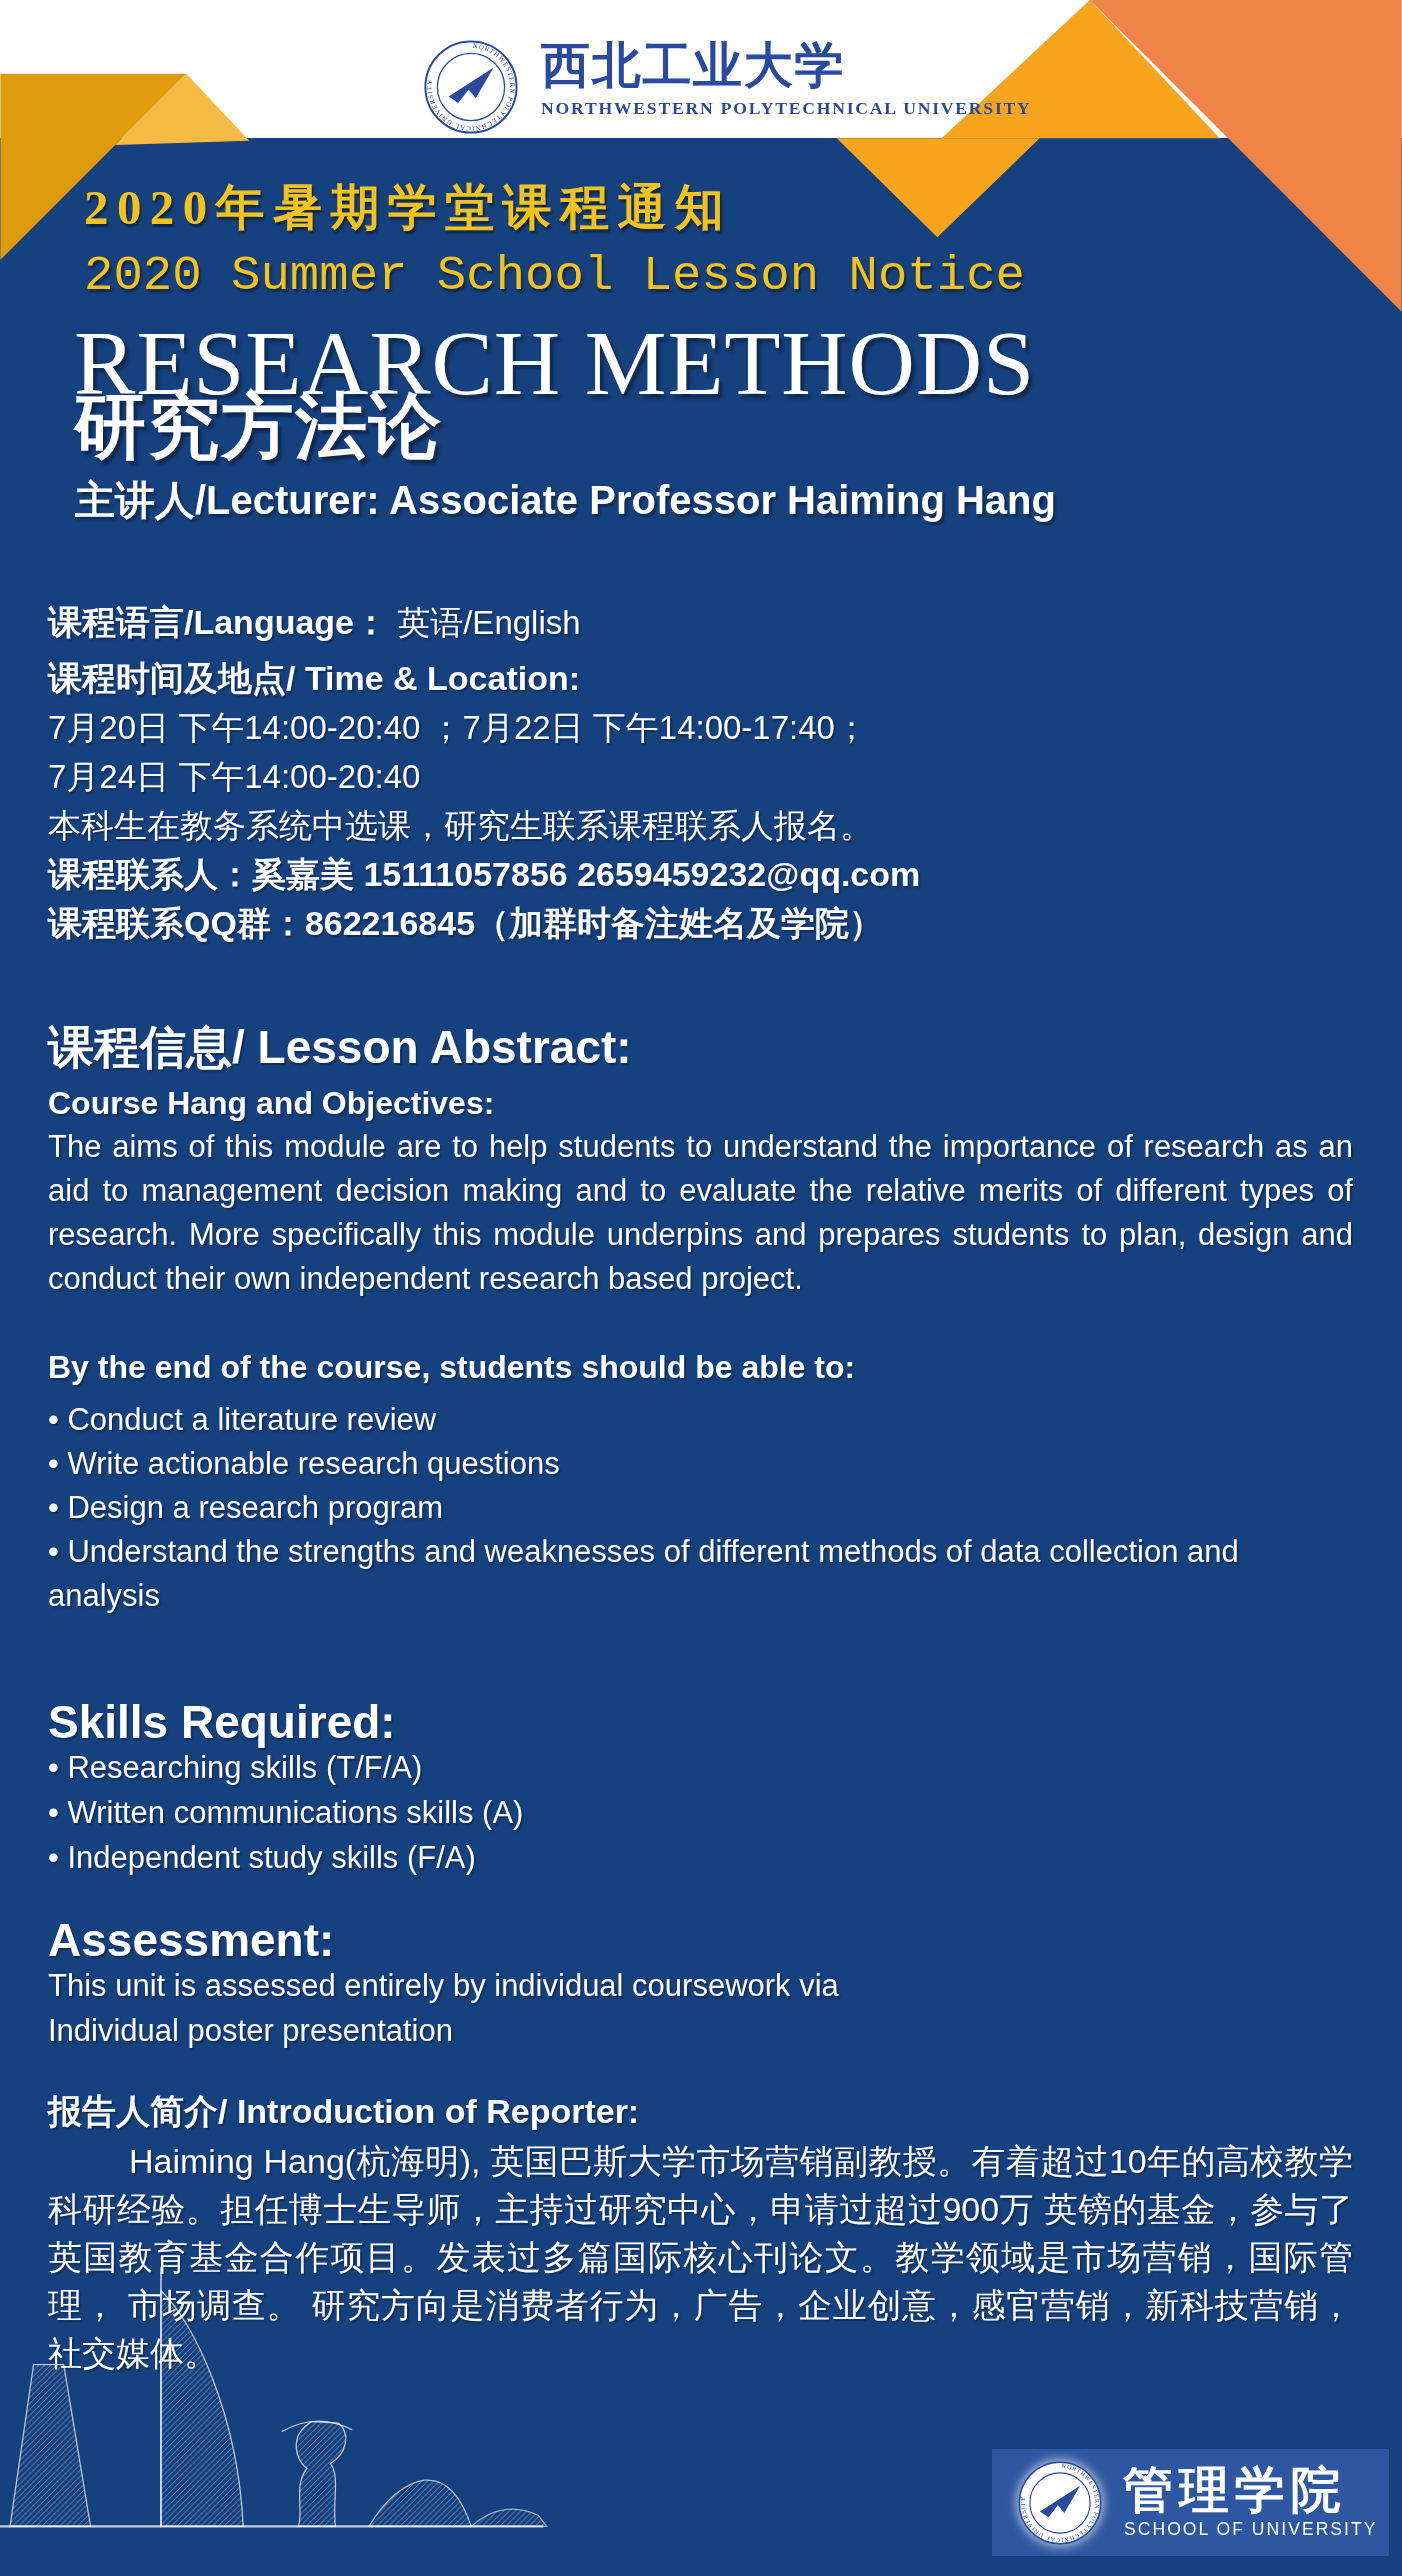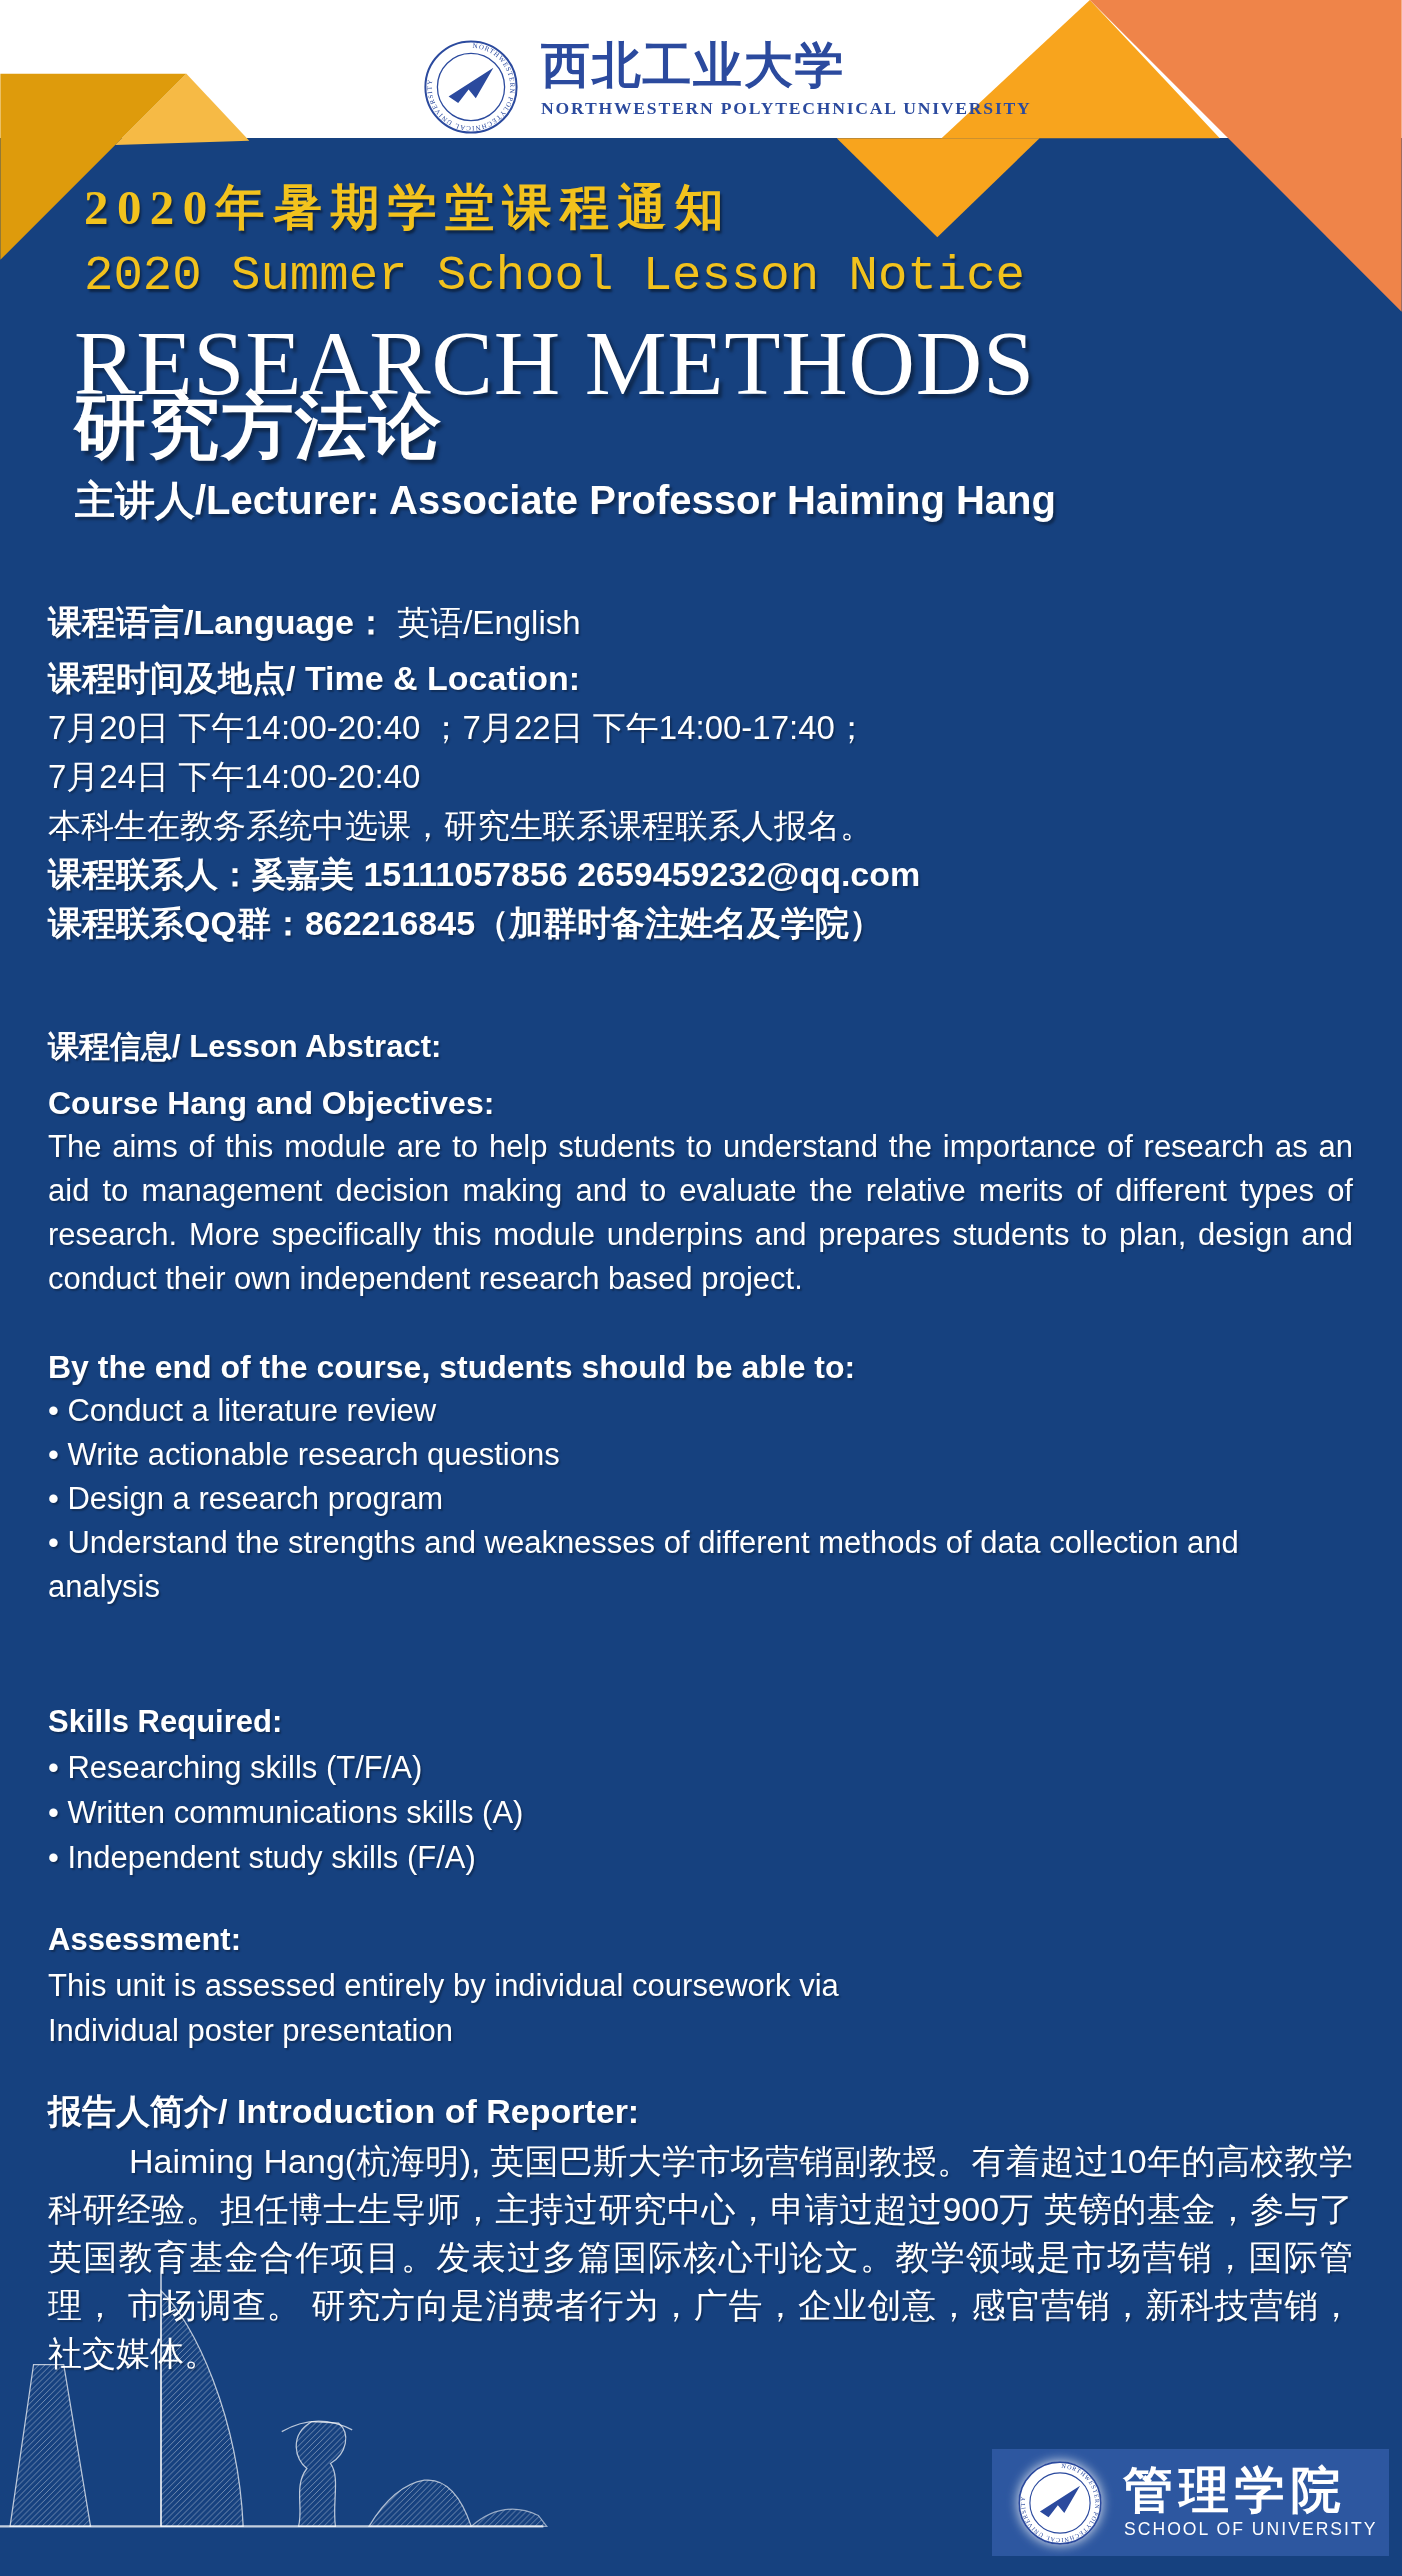--- a/index.html
+++ b/index.html
@@ -35,25 +35,25 @@
             white-space:nowrap;text-shadow:2.5px 2.5px 2.5px rgba(0,0,0,.35);}
 
   
   .details{position:absolute;left:48px;top:598px;font-size:33px;line-height:48px;white-space:nowrap;
            text-shadow:1.7px 1.7px 1.7px rgba(0,0,0,.3);}
   .details .l2{margin-top:6.7px;}
   .details b{font-size:34px;}
 
   
   .abstract{position:absolute;left:48px;top:1027px;width:1305px;text-shadow:1.7px 1.7px 1.7px rgba(0,0,0,.3);}
-  .h-big{font-size:31px;font-weight:bold;line-height:40px;}
+  .h-big{font-size:46px;font-weight:bold;line-height:40px;}
   .h-sub{font-size:32px;font-weight:bold;line-height:40px;margin-top:16px;}
   .aims{font-size:31px;line-height:44px;text-align:justify;margin:1.7px 0 0 0;}
   .outcomes-h{font-size:32px;font-weight:bold;line-height:40px;margin-top:46px;}
-  .bullets{font-size:31px;line-height:44px;margin-top:2px;}
+  .bullets{font-size:31px;line-height:44px;margin-top:11px;}
 
   
   .skills{position:absolute;left:48px;top:1702px;width:1305px;text-shadow:1.7px 1.7px 1.7px rgba(0,0,0,.3);}
   .skills .bullets{line-height:45px;margin-top:3.4px;}
   .assessment{position:absolute;left:48px;top:1920px;width:1305px;text-shadow:1.7px 1.7px 1.7px rgba(0,0,0,.3);}
   .assessment .line{font-size:31px;line-height:45px;}
   .assessment .first{margin-top:3.4px;}
 
   
   .reporter{position:absolute;left:48px;top:2090px;width:1305px;text-shadow:1.7px 1.7px 1.7px rgba(0,0,0,.3);}

